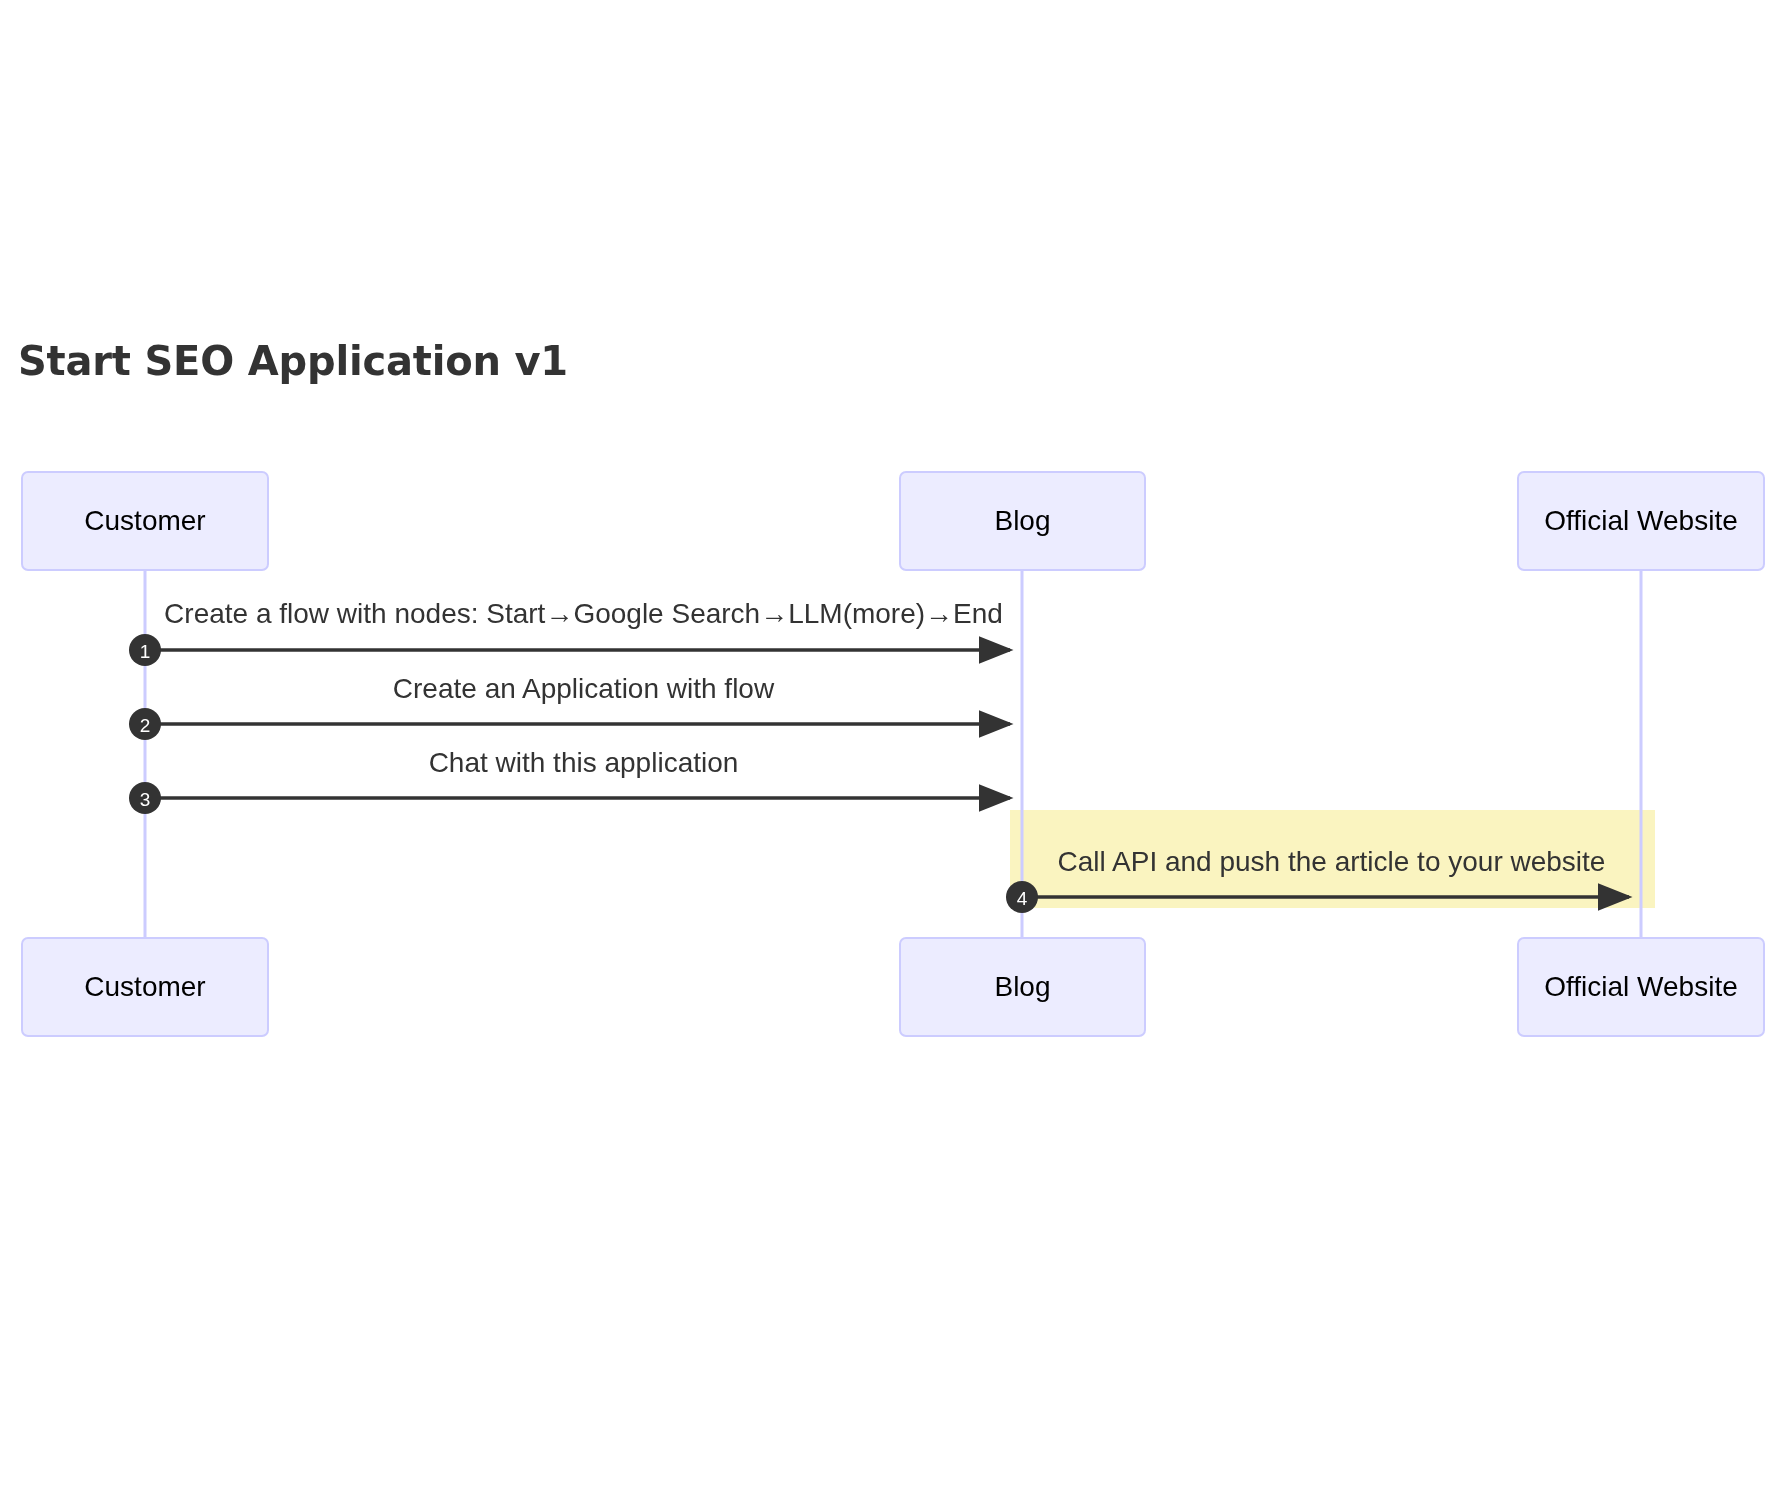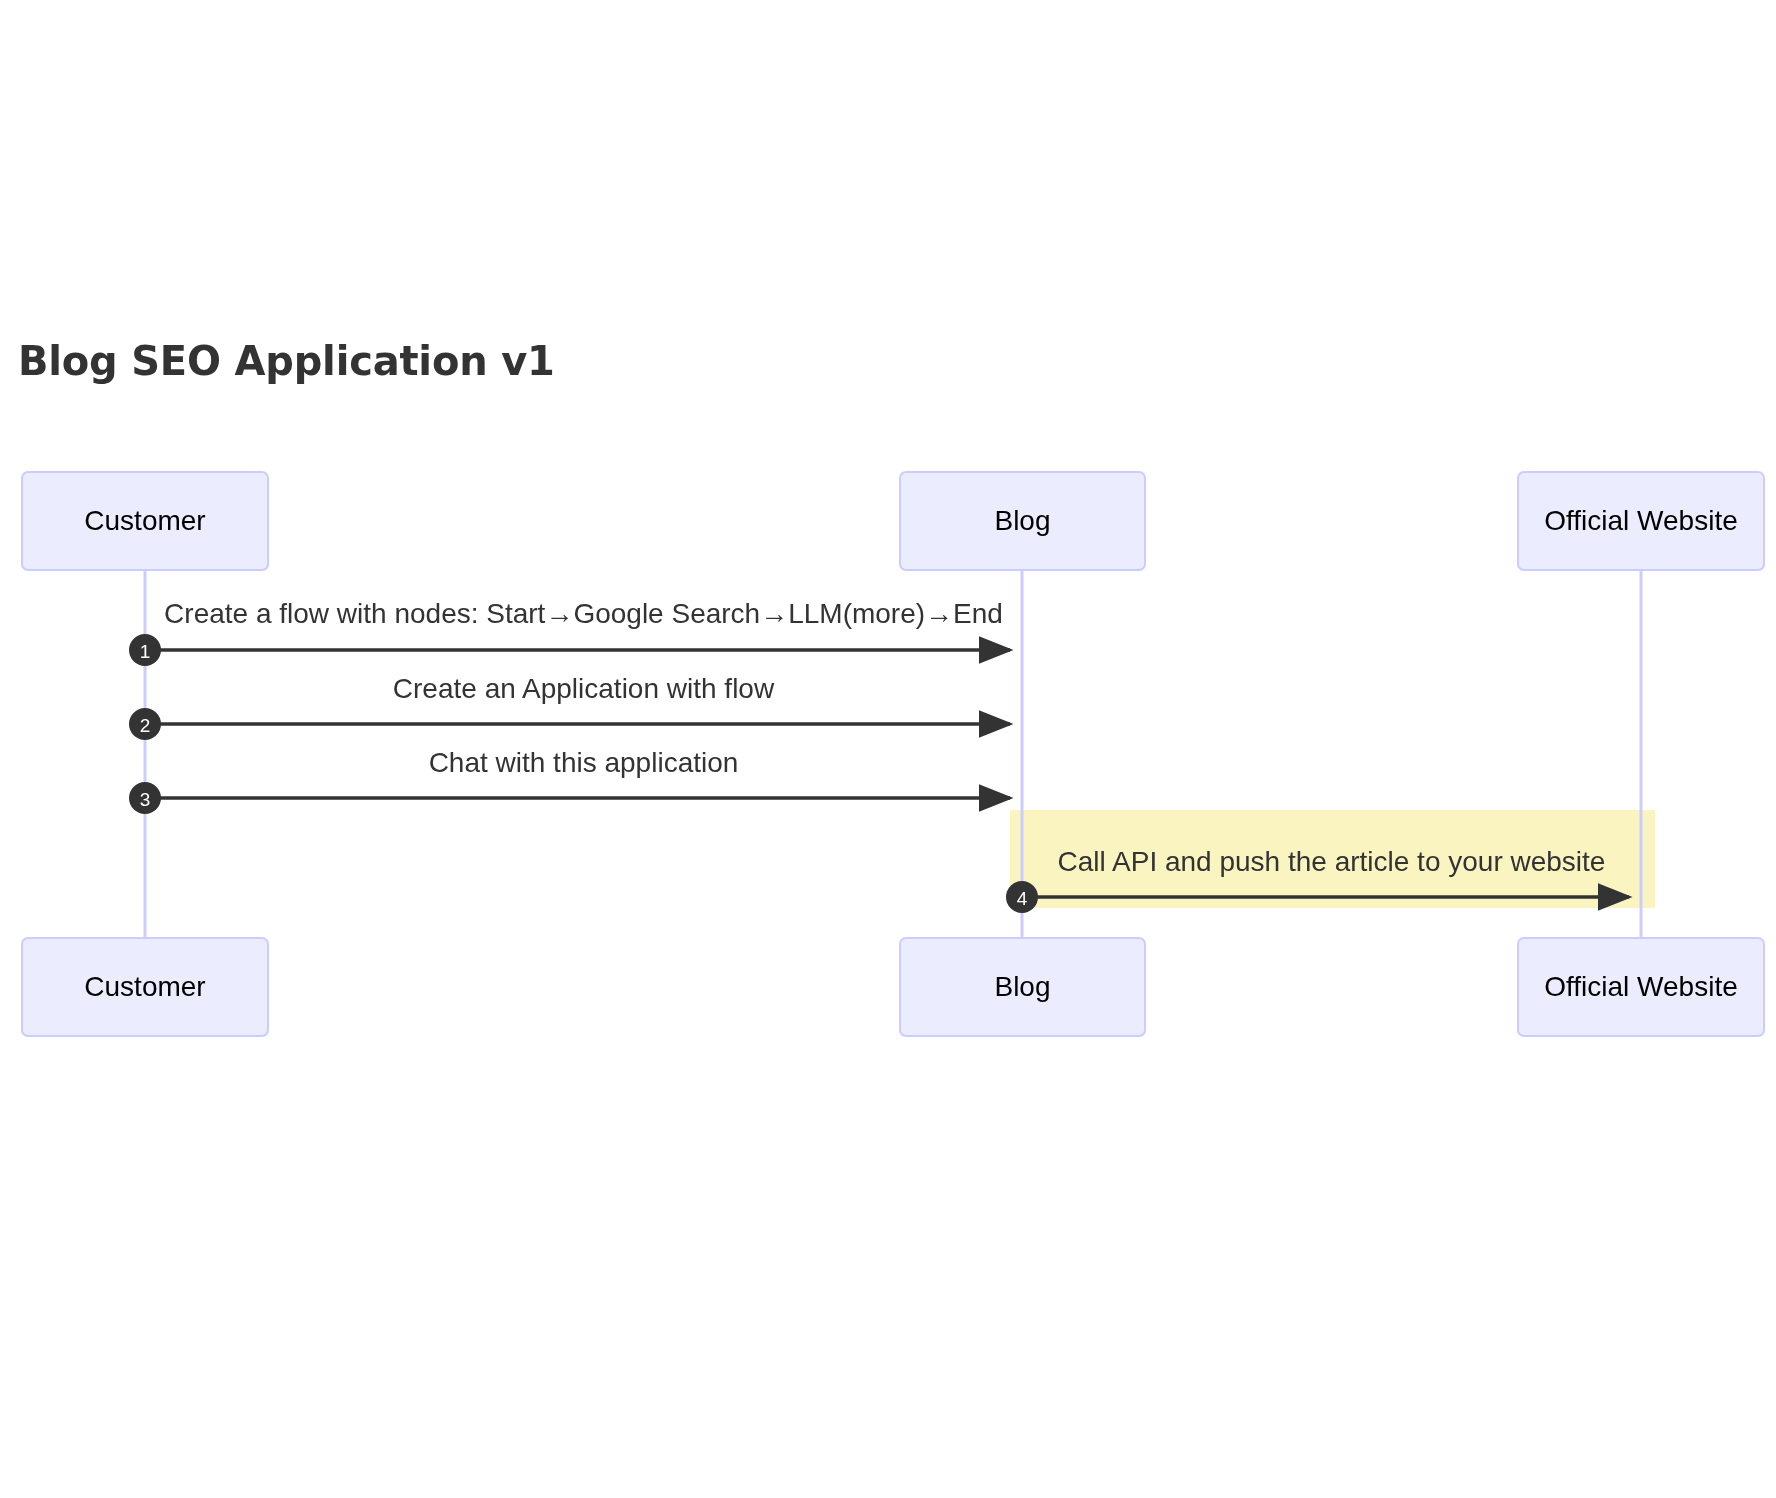--- a/index.html
+++ b/index.html
@@ -76,21 +76,21 @@
   }
   .highlight-rect {
     fill: #FAF4C0;
   }
 </style>
 </head>
 <body>
 
 <div id="diagram-root">
 
-  <div class="diagram-title">Blog SEO Application v1</div>
+  <div class="diagram-title">Start SEO Application v1</div>
 
   <svg class="seq-canvas" viewBox="0 0 1776 1498">
     <defs>
       <marker id="arrowhead" markerWidth="10" markerHeight="8" refX="9" refY="4" orient="auto" markerUnits="strokeWidth">
         <path d="M0,0 L10,4 L0,8 z" fill="#333333"></path>
       </marker>
     </defs>
 
     <rect class="highlight-rect" id="hl-rect" x="1010" y="810" width="645" height="98"></rect>
 

